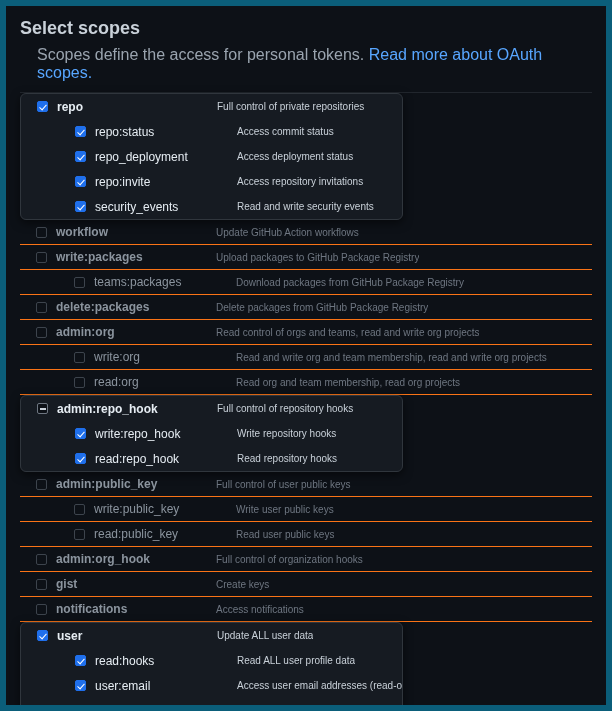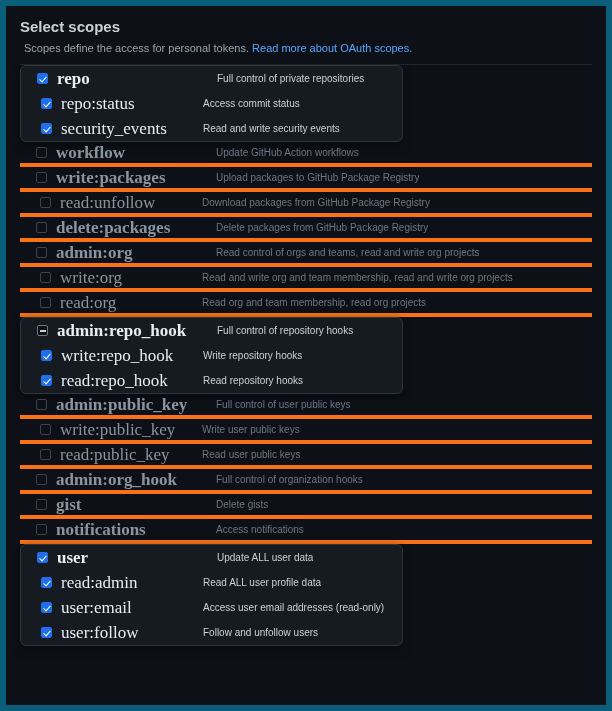--- a/index.html
+++ b/index.html
@@ -20,47 +20,47 @@
     width: 600px;
     height: 699px;
     background: #0d1117;
     overflow: hidden;
   }
   .inner {
     padding: 10px 14px 0 14px;
   }
   .section-title {
     color: #c9d1d9;
-    font-size: 15px;
+    font-size: 18px;
     font-weight: bold;
     margin: 2px 0 7px 0;
   }
   .section-desc {
     color: #9aa4af;
-    font-size: 11px;
-    margin: 0 0 10px 4px;
+    font-size: 16px;
+    margin: 0 0 10px 17px;
   }
   .section-desc a {
     color: #58a6ff;
     text-decoration: none;
   }
   .scope-list {
     border-top: 1px solid #21262d;
   }
   .scope-row {
     display: flex;
     align-items: center;
     box-sizing: border-box;
     height: 25px;
     border-bottom: 1px solid #1b2026;
     padding-left: 16px;
     position: relative;
   }
   .scope-row.child {
-    padding-left: 20px;
+    padding-left: 54px;
   }
   .scope-row .cb {
     width: 11px;
     height: 11px;
     border-radius: 2px;
     border: 1px solid #3d444d;
     background: #0d1117;
     box-sizing: border-box;
     flex: 0 0 auto;
     margin-right: 9px;
@@ -88,28 +88,27 @@
   .scope-row .cb.mixed:after {
     content: "";
     position: absolute;
     left: 1.5px;
     top: 3.5px;
     width: 6px;
     height: 2px;
     background: #c9d1d9;
   }
   .scope-name {
-    font-size: 17px;
+    font-size: 12px;
     font-weight: bold;
     color: #8b949e;
     width: 160px;
     flex: 0 0 auto;
     white-space: nowrap;
     overflow: hidden;
-    font-family: Liberation Serif, serif;
   }
   .scope-row.child .scope-name {
     width: 142px;
     font-weight: normal;
   }
   .scope-row.active .scope-name {
     color: #e6edf3;
   }
   .scope-desc {
     font-size: 10px;
@@ -132,21 +131,21 @@
     margin: 0 0 0 0;
     width: 383px;
     box-sizing: border-box;
     overflow: hidden;
   }
   .group.highlight .scope-row {
     border-bottom: none;
     height: 25px;
   }
   .group.plain .scope-row {
-    border-bottom: 4px solid #f97316;
+    border-bottom: 1px solid #f97316;
   }
 </style>
 </head>
 <body>
 
 <div class="frame">
   <div class="inner">
     <div class="section-title">Select scopes</div>
     <div class="section-desc">
       <span>Scopes define the access for personal tokens.</span>
@@ -159,40 +158,50 @@
             <span class="scope-name">repo</span>
             <span class="scope-desc">Full control of private repositories</span>
           </div>
           <div class="scope-row child active">
             <span class="cb checked"></span>
             <span class="scope-name">repo:status</span>
             <span class="scope-desc">Access commit status</span>
           </div>
           <div class="scope-row child active">
             <span class="cb checked"></span>
+            <span class="scope-name">repo_deployment</span>
+            <span class="scope-desc">Access deployment status</span>
+          </div>
+          <div class="scope-row child active">
+            <span class="cb checked"></span>
+            <span class="scope-name">repo:invite</span>
+            <span class="scope-desc">Access repository invitations</span>
+          </div>
+          <div class="scope-row child active">
+            <span class="cb checked"></span>
             <span class="scope-name">security_events</span>
             <span class="scope-desc">Read and write security events</span>
           </div>
         </div>
         <div class="group plain">
           <div class="scope-row">
             <span class="cb"></span>
             <span class="scope-name">workflow</span>
             <span class="scope-desc">Update GitHub Action workflows</span>
           </div>
         </div>
         <div class="group plain">
           <div class="scope-row">
             <span class="cb"></span>
             <span class="scope-name">write:packages</span>
             <span class="scope-desc">Upload packages to GitHub Package Registry</span>
           </div>
           <div class="scope-row child">
             <span class="cb"></span>
-            <span class="scope-name">read:unfollow</span>
+            <span class="scope-name">teams:packages</span>
             <span class="scope-desc">Download packages from GitHub Package Registry</span>
           </div>
         </div>
         <div class="group plain">
           <div class="scope-row">
             <span class="cb"></span>
             <span class="scope-name">delete:packages</span>
             <span class="scope-desc">Delete packages from GitHub Package Registry</span>
           </div>
         </div>
@@ -251,39 +260,39 @@
           <div class="scope-row">
             <span class="cb"></span>
             <span class="scope-name">admin:org_hook</span>
             <span class="scope-desc">Full control of organization hooks</span>
           </div>
         </div>
         <div class="group plain">
           <div class="scope-row">
             <span class="cb"></span>
             <span class="scope-name">gist</span>
-            <span class="scope-desc">Delete gists</span>
+            <span class="scope-desc">Create keys</span>
           </div>
         </div>
         <div class="group plain">
           <div class="scope-row">
             <span class="cb"></span>
             <span class="scope-name">notifications</span>
             <span class="scope-desc">Access notifications</span>
           </div>
         </div>
         <div class="group highlight">
           <div class="scope-row active">
             <span class="cb checked"></span>
             <span class="scope-name">user</span>
             <span class="scope-desc">Update ALL user data</span>
           </div>
           <div class="scope-row child active">
             <span class="cb checked"></span>
-            <span class="scope-name">read:admin</span>
+            <span class="scope-name">read:hooks</span>
             <span class="scope-desc">Read ALL user profile data</span>
           </div>
           <div class="scope-row child active">
             <span class="cb checked"></span>
             <span class="scope-name">user:email</span>
             <span class="scope-desc">Access user email addresses (read-only)</span>
           </div>
           <div class="scope-row child active">
             <span class="cb checked"></span>
             <span class="scope-name">user:follow</span>

